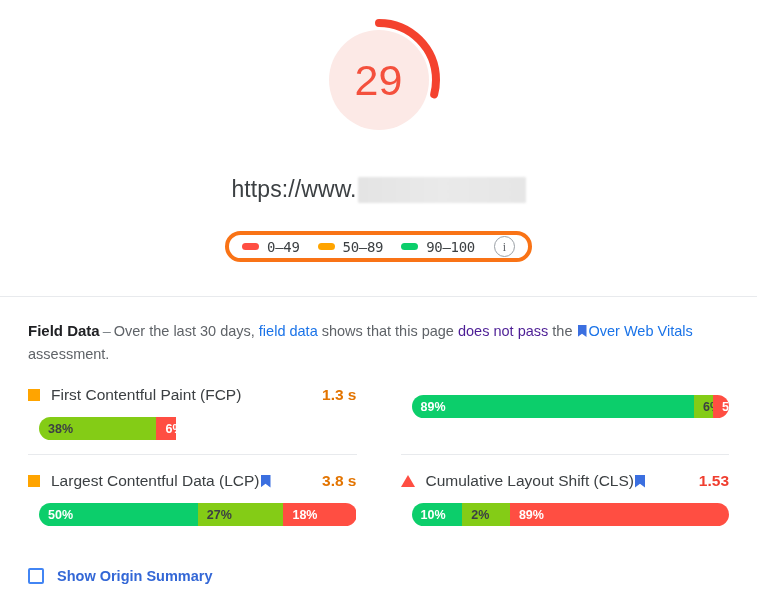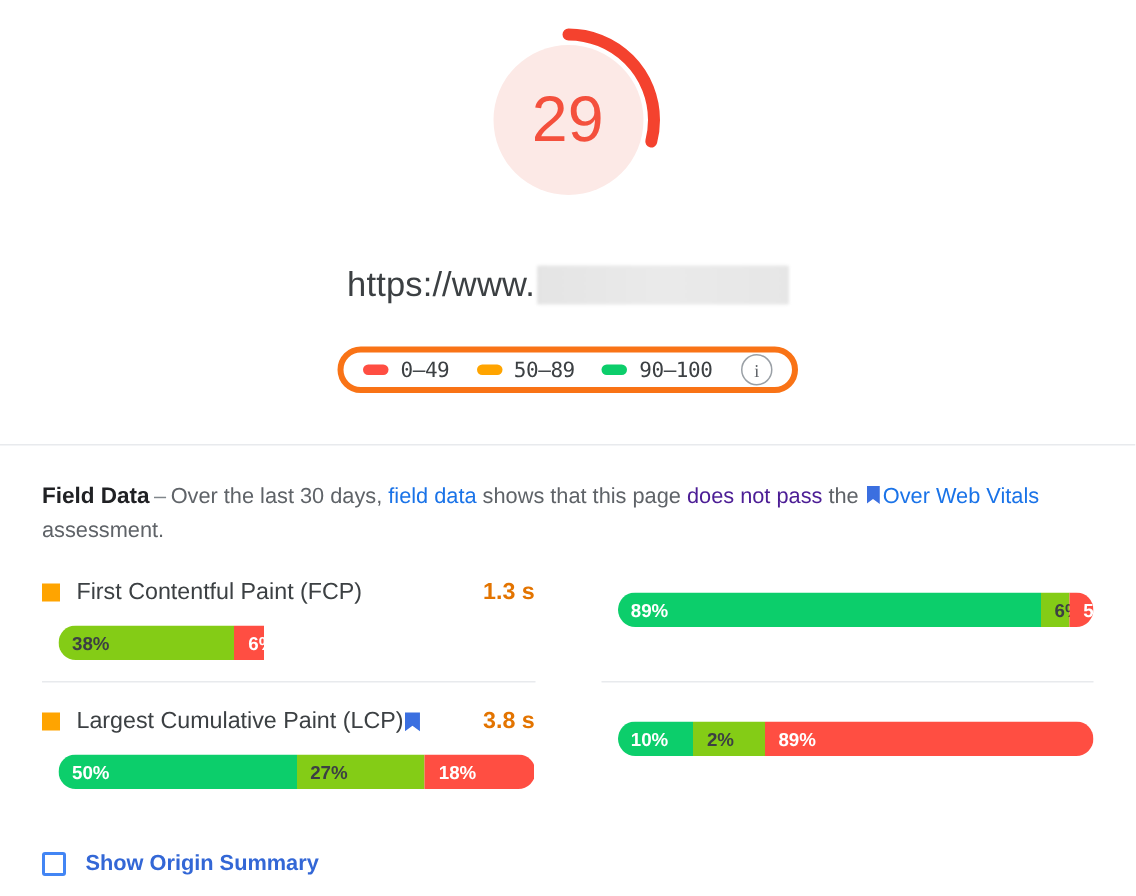--- a/index.html
+++ b/index.html
@@ -322,32 +322,38 @@
       <div class="bar">
         <span class="seg good" style="width:89%">89%</span>
         <span class="seg avg" style="width:6%">6%</span>
         <span class="seg poor" style="width:5%">5%</span>
       </div>
     </div>
 
     <div class="metric">
       <div class="metric-head">
         <span class="shape square"></span>
-        <span class="metric-name">Largest Cumulative Paint (LCP)</span>
+        <span class="metric-name">Largest Contentful Data (LCP)</span>
           <span class="bookmark sm"></span>
         <span class="metric-value v-orange">3.8 s</span>
       </div>
       <div class="bar">
         <span class="seg good" style="width:50%">50%</span>
         <span class="seg avg" style="width:27%">27%</span>
         <span class="seg poor" style="width:23%">18%</span>
       </div>
     </div>
 
     <div class="metric">
+      <div class="metric-head">
+        <span class="shape triangle"></span>
+        <span class="metric-name">Cumulative Layout Shift (CLS)</span>
+          <span class="bookmark sm"></span>
+        <span class="metric-value v-red">1.53</span>
+      </div>
       <div class="bar">
         <span class="seg good" style="width:16%">10%</span>
         <span class="seg avg" style="width:15%">2%</span>
         <span class="seg poor" style="width:69%">89%</span>
       </div>
     </div>
 
   </div>
 
   <div class="origin-row">

